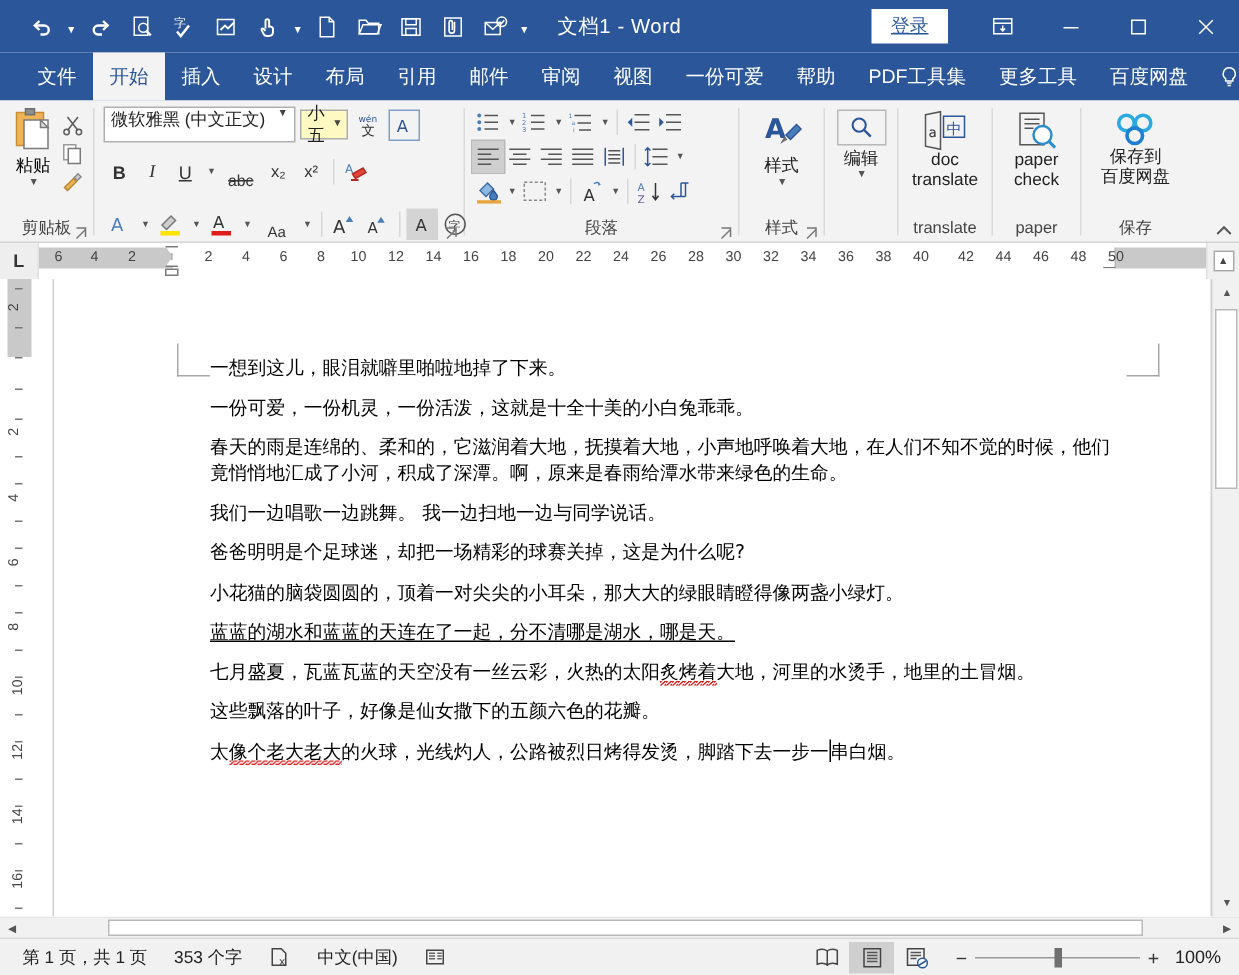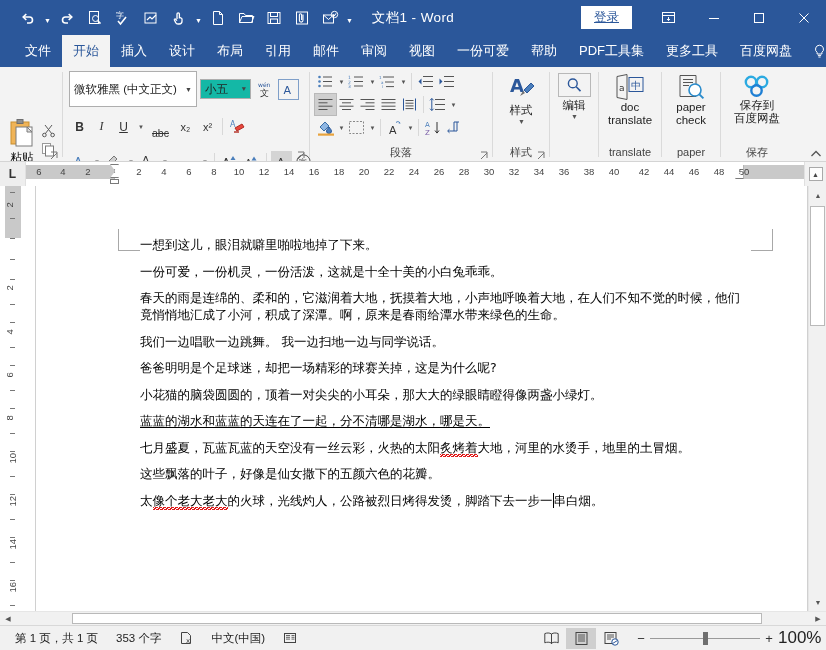--- a/index.html
+++ b/index.html
@@ -77,25 +77,25 @@
   .caret { font-size:6px; color:#555; margin-left:1px; }
 
   
   .g-clip { width:62px; }
   .paste-col { display:flex; flex-direction:column; align-items:center; width:40px; }
   .clip-small { display:flex; flex-direction:column; gap:1px; padding-top:3px; }
 
   
   .g-font { width:246px; }
   .fontname {
-    width:128px; height:36px; background:#fff; border:1px solid #aeaeae; font-size:11.5px;
-    display:flex; align-items:center; padding:0 2px 0 4px; color:#222; white-space:nowrap; overflow:hidden;
+    width:128px; height:24px; background:#fff; border:1px solid #aeaeae; font-size:11.5px;
+    display:flex; align-items:flex-start; padding:0 2px 0 4px; color:#222; white-space:nowrap; overflow:hidden;
   }
   .fontsize {
-    width:51px; height:20px; background:#14b8a6; border:1px solid #aeaeae; font-size:11.5px;
+    width:32px; height:20px; background:#fef9c3; border:1px solid #aeaeae; font-size:11.5px;
     display:flex; align-items:center; padding:0 2px 0 4px; color:#222;font-family:Liberation Mono, monospace;
   }
   .combocaret { margin-left:auto; font-size:7px; color:#444; padding-right:2px; }
   .fbtn { width:21px; height:21px; font-size:12.5px; }
   .fbtn.wide { width:27px;margin-top:12px; }
 
   
   .g-para { width:182px; }
   .pbtn { width:21px; height:21px; }
   .pbtn.sel { background:#cfcfcf; outline:1px solid #b9b9b9; }
@@ -188,21 +188,21 @@
   }
   .sb-item { padding:0 9px; white-space:nowrap; height:25px; display:flex; align-items:center; gap:4px; }
   .sb-right { margin-left:auto; display:flex; align-items:center; }
   .viewbtn { width:30px; height:21px; display:flex; align-items:center; justify-content:center; }
   .viewbtn.active { background:#cfcfcf; }
   .zoomctl { display:flex; align-items:center; gap:0; margin-left:6px; }
   .zoom-pm { width:18px; text-align:center; font-size:13px; color:#333; }
   .zoom-track { width:110px; height:25px; position:relative; display:flex; align-items:center; }
   .zoom-line { position:absolute; left:0; right:0; height:1px; background:#9a9a9a; }
   .zoom-thumb { position:absolute; left:53px; width:5px; height:13px; background:#6f6f6f; }
-  .zoom-val { width:42px; text-align:right; font-size:17px; padding-right:6px; }
+  .zoom-val { width:42px; text-align:right; font-size:12px; padding-right:6px; }
 
   .icosvg { display:block; }
 </style>
 </head>
 <body>
 
 <div class="app">
 
   <div class="titlebar">
     <div class="qat">
@@ -337,21 +337,21 @@
         </span>
 
       </div>
 
     </div>
   </div>
 
   <div class="ribbon">
 
     <div class="rgroup g-clip">
-      <div class="rgroup-body" style="padding-left:6px;margin-top:47px;">
+      <div class="rgroup-body" style="padding-left:6px;">
         <div class="paste-col">
           <span>
             <svg class="icosvg" width="30" height="32" viewBox="0 0 30 32">
               <rect x="4" y="4" width="18" height="22" fill="#f0b458" stroke="#c98f2e"></rect>
               <rect x="10" y="1.5" width="6" height="4" fill="#8f8f8f" stroke="#6e6e6e"></rect>
               <rect x="9" y="9" width="16" height="19" fill="#fff" stroke="#7a7a7a"></rect>
               <path d="M20 9l5 5h-5z" fill="#ddd" stroke="#7a7a7a"></path>
             </svg>
           </span>
           <span style="font-size:11.5px;">粘贴</span>

